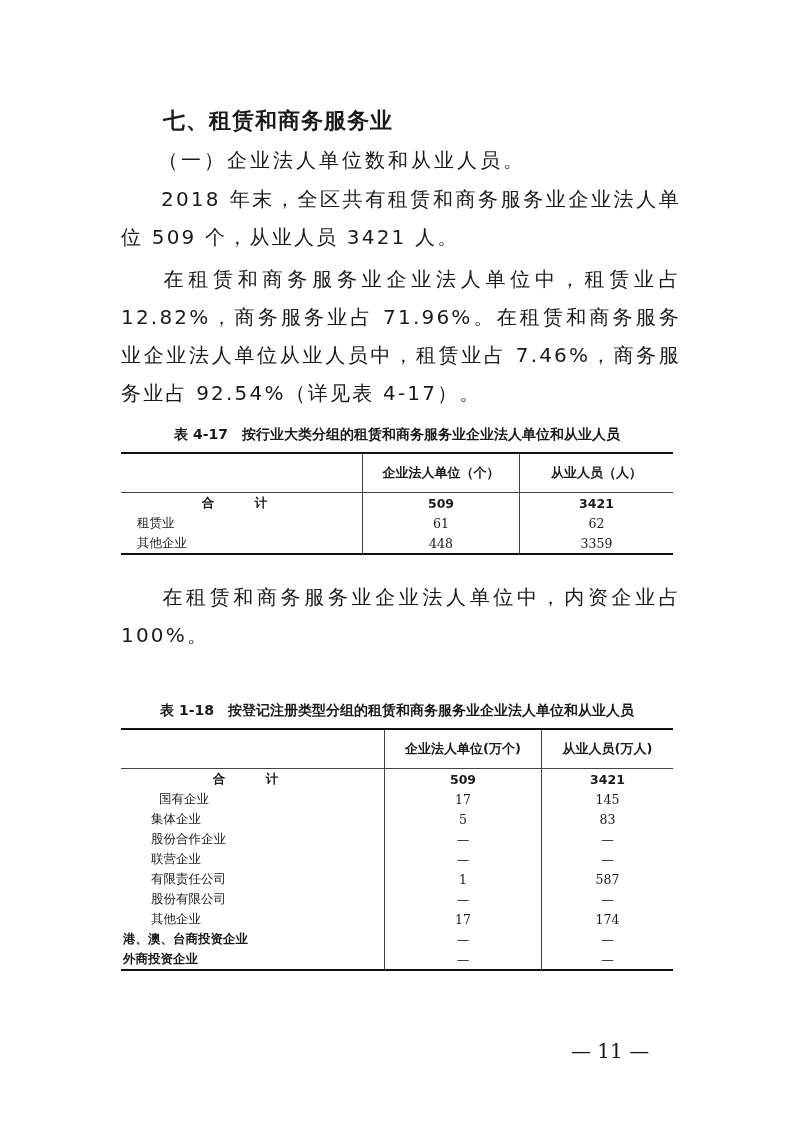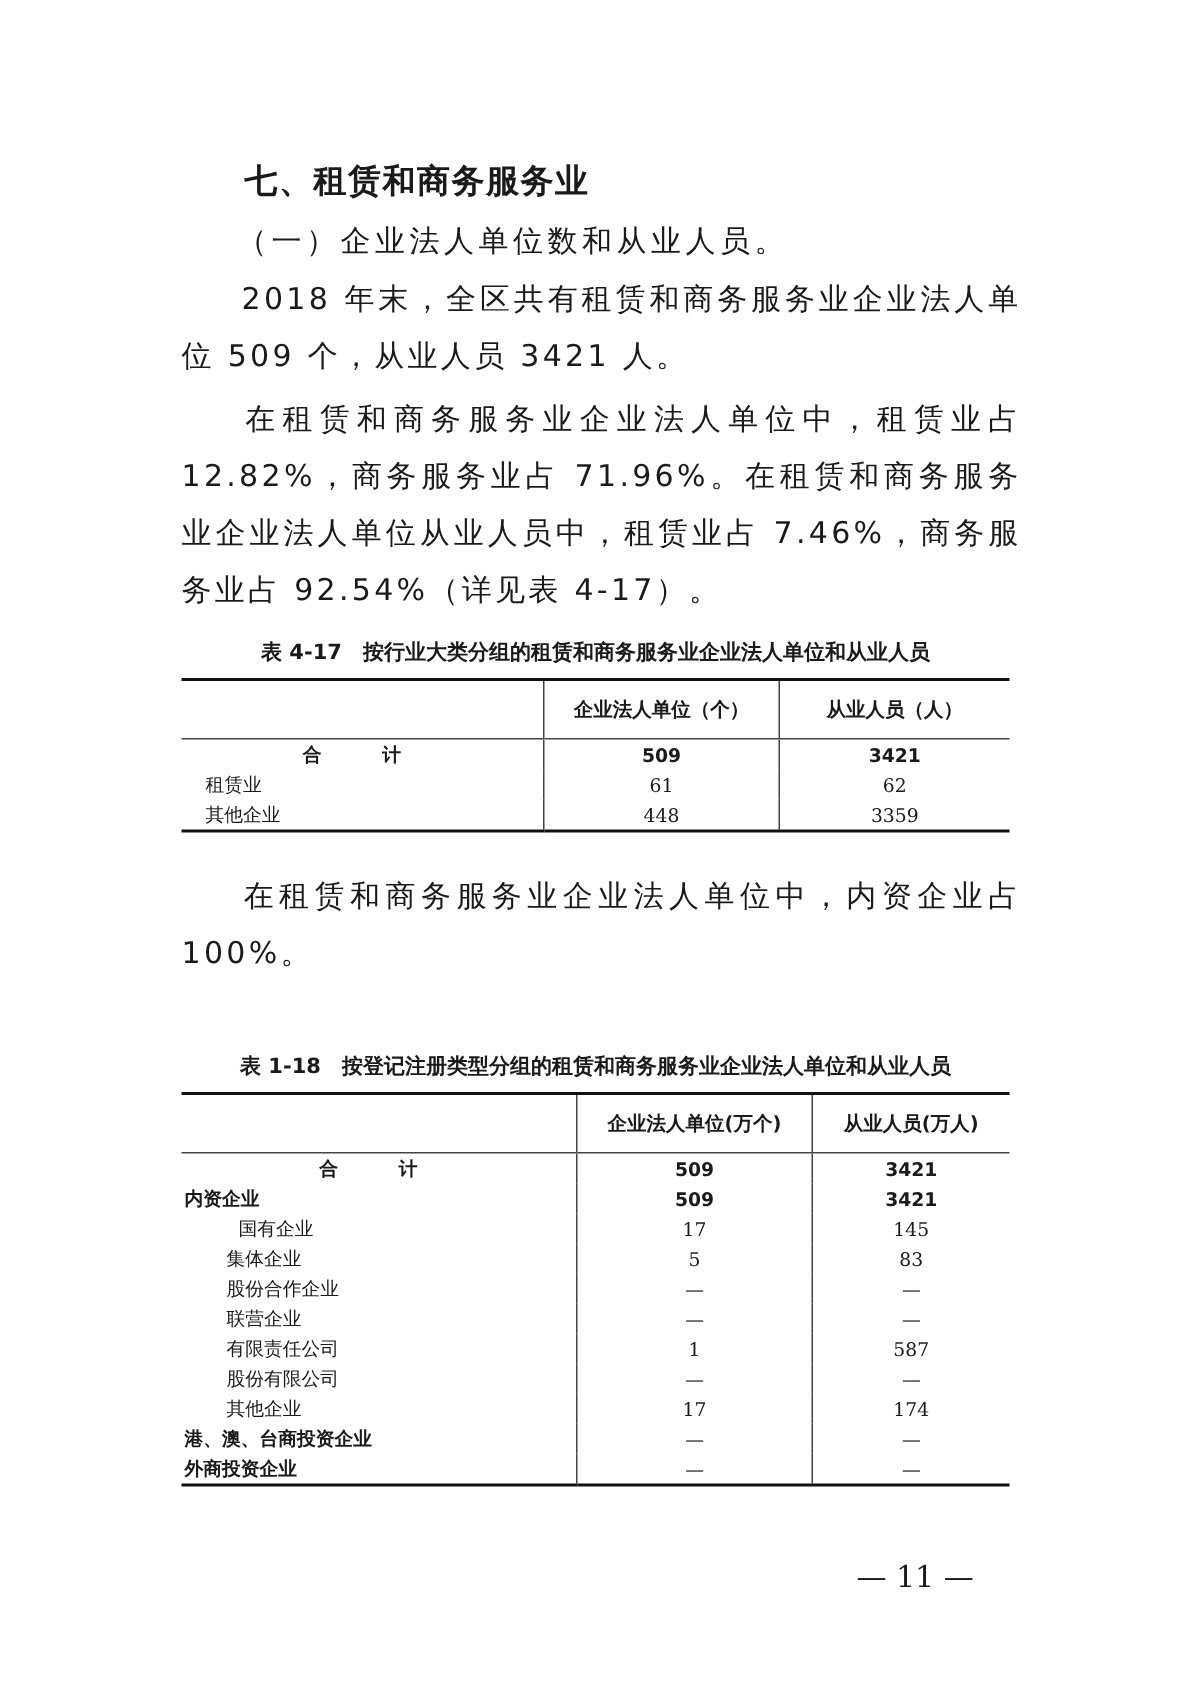--- a/index.html
+++ b/index.html
@@ -88,25 +88,20 @@
         <th class="c3">从业人员(万人)</th>
       </tr>
     </thead>
     <tbody>
       <tr>
         <td class="c1 bold total-label">合　计</td>
         <td class="c2 num bold">509</td>
         <td class="c3 num bold">3421</td>
       </tr>
       <tr>
-        <td class="c1 bold lv1">内资企业</td>
-        <td class="c2 num bold">509</td>
-        <td class="c3 num bold">3421</td>
-      </tr>
-      <tr>
         <td class="c1 lv3">国有企业</td>
         <td class="c2 num">17</td>
         <td class="c3 num">145</td>
       </tr>
       <tr>
         <td class="c1 lv3" style="padding-left:30px !important;">集体企业</td>
         <td class="c2 num">5</td>
         <td class="c3 num">83</td>
       </tr>
       <tr>

